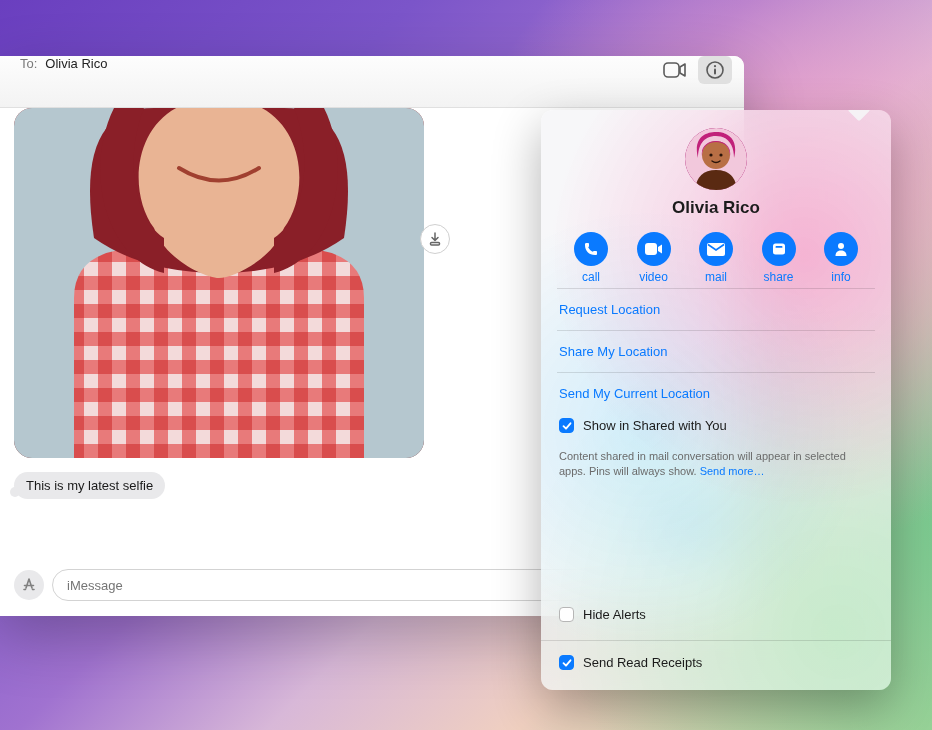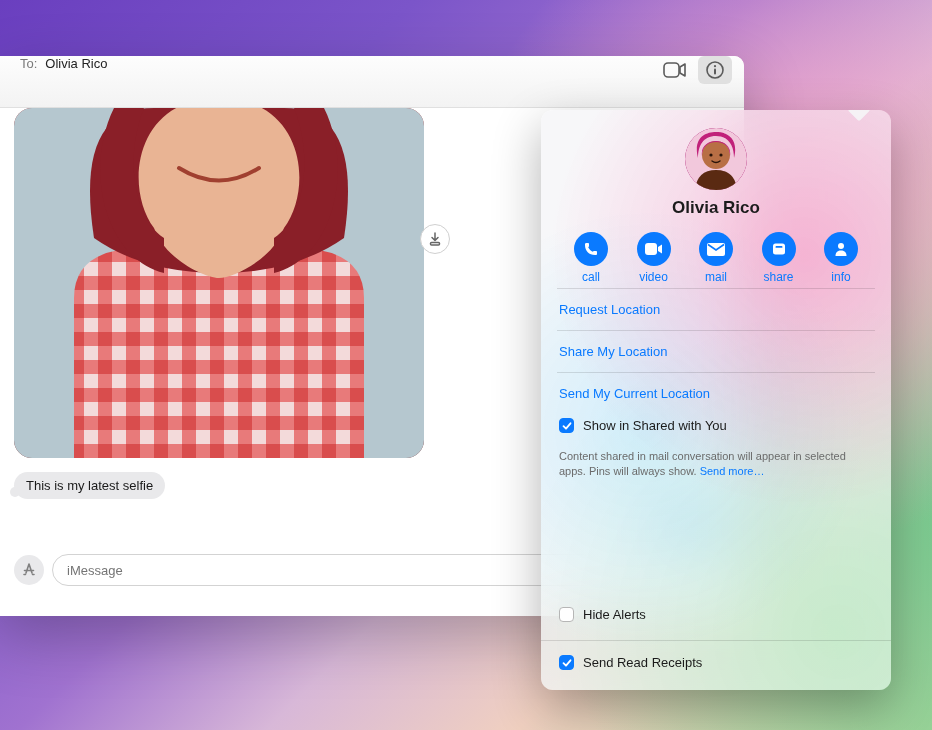--- a/index.html
+++ b/index.html
@@ -56,21 +56,21 @@
   }
   .bubble-in::before{
     content:""; position:absolute; left:-4px; bottom:2px; width:10px; height:10px;
     background:#e9e9eb; border-radius:50%;
   }
   .bubble-out {
     position:absolute; right:16px; bottom:74px;
     background:#0a84ff; color:#fff; font-size:13px; padding:6px 12px; border-radius:14px;
   }
   .compose {
-    position:absolute; left:14px; right:14px; bottom:29px; height:34px;
+    position:absolute; left:14px; right:14px; bottom:14px; height:34px;
     display:flex; align-items:center; gap:8px;
   }
   .apps-btn {
     width:30px; height:30px; border-radius:50%; background:#e9e9eb; color:#808080;
     display:flex; align-items:center; justify-content:center;
   }
   .msg-input {
     flex:1; height:32px; border-radius:16px; border:1px solid #d3d3d3; background:#fff;
     padding:0 14px; font-size:13px; color:#9a9a9a;
   }

